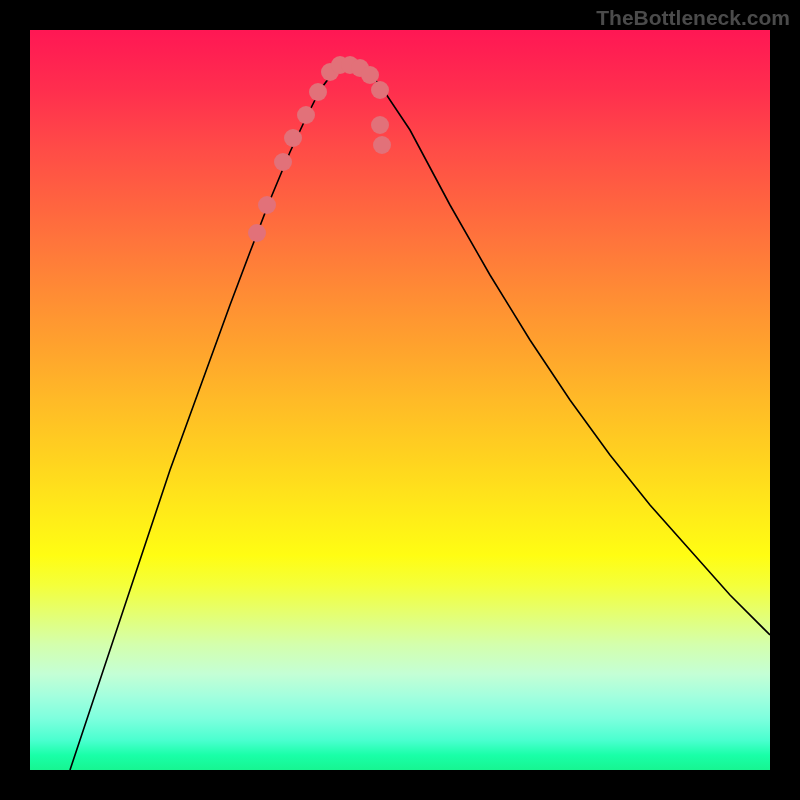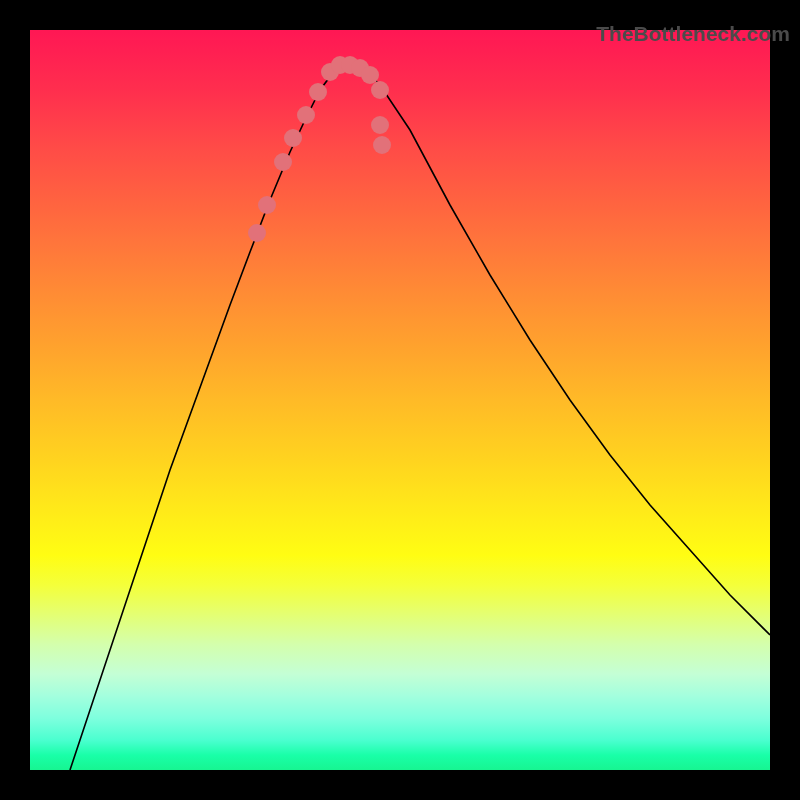--- a/index.html
+++ b/index.html
@@ -45,21 +45,20 @@
     }
     .watermark {
       position: absolute;
       top: 6px;
       right: 10px;
       font-family: Arial, sans-serif;
       font-size: 21px;
       font-weight: 600;
       color: #4b4b4b;
       z-index: 10;
-      margin-top: 16px;
     }
     .curve-svg {
       position: absolute;
       left: 0;
       top: 0;
       width: 740px;
       height: 740px;
       z-index: 2;
     }
   </style>

